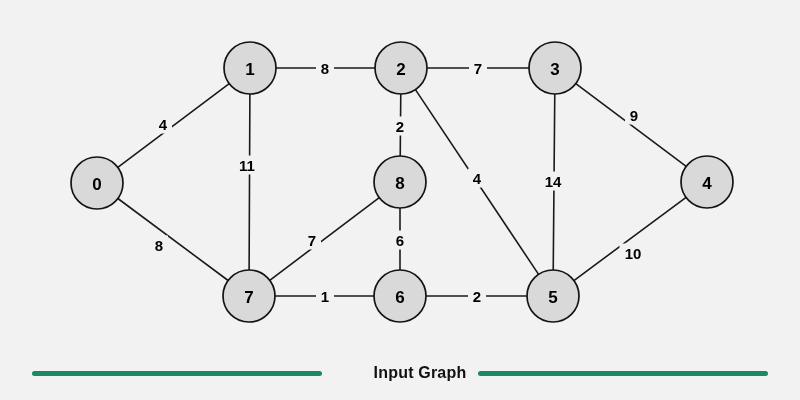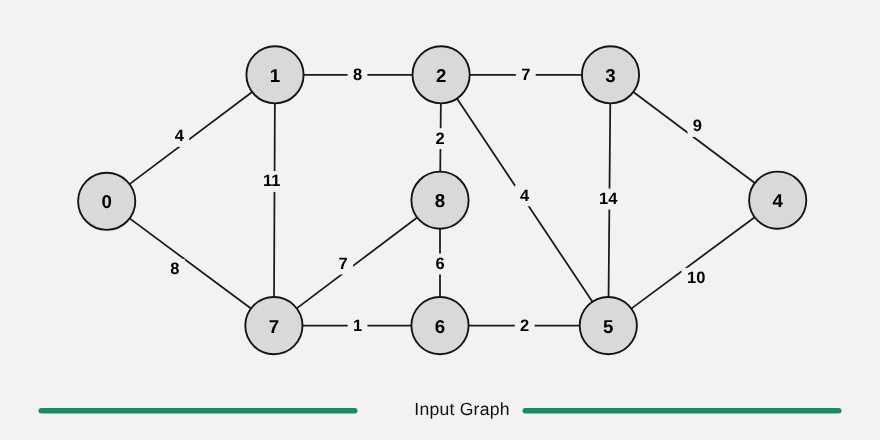--- a/index.html
+++ b/index.html
@@ -80,21 +80,21 @@
     width: 290px;
     margin-right: 12px;
   }
   #caption-rule-right {
     width: 290px;
     margin-left: 12px;
   }
   #caption-text {
     font-family: "Liberation Sans", sans-serif;
     font-size: 16px;
-    font-weight: normal;
+    font-weight: bold;
     color: #111111;
     white-space: nowrap;
     letter-spacing: 0.2px;
     margin-left: 40px;
   }
 </style>
 </head>
 <body>
 
 <div id="stage">

